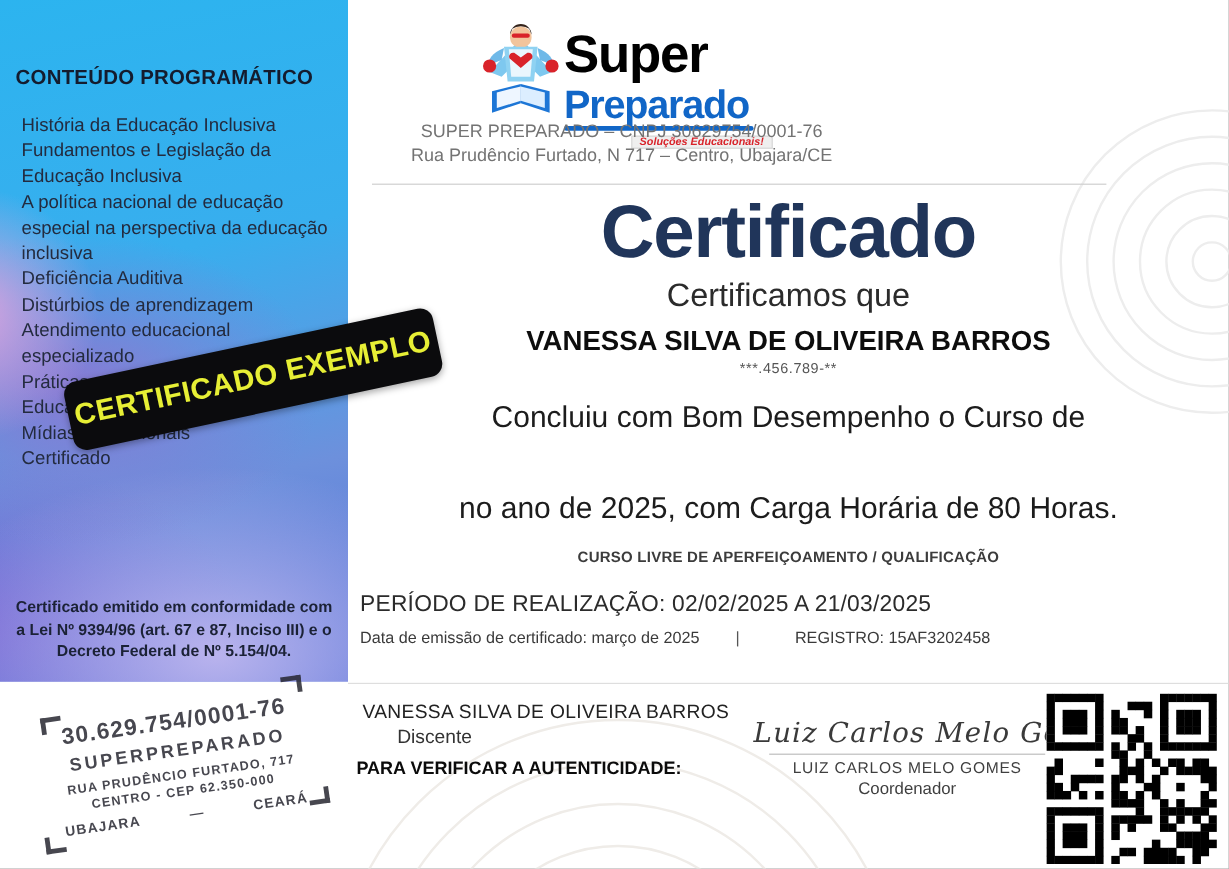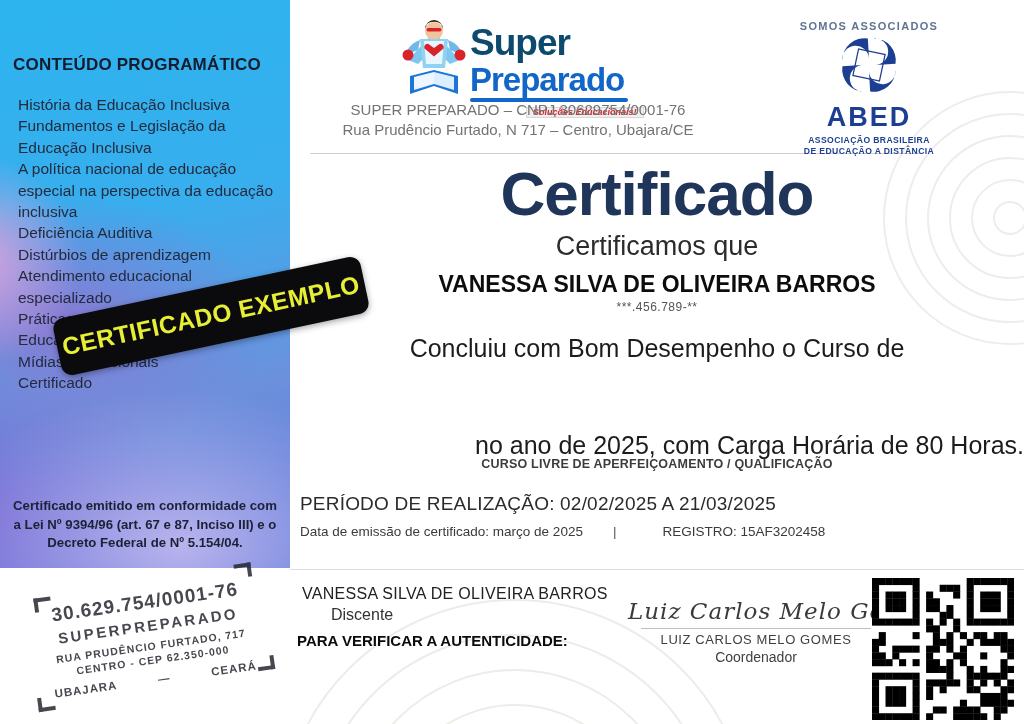--- a/index.html
+++ b/index.html
@@ -55,42 +55,42 @@
     box-shadow:0 2px 6px rgba(0,0,0,.35); z-index:30;
   }
   .example-stamp span {
     font-size:24.5px; font-weight:800; letter-spacing:.5px; color:#e7ef35; white-space:nowrap;
   }
   
   .deco { position:absolute; pointer-events:none; }
   
   .logo-wrap { position:absolute; left:398px; top:18px; width:250px; height:86px; }
   .logo-text { position:absolute; left:72px; top:6px; line-height:1; }
-  .logo-super    { font-size:37px; font-weight:800; color:#0c4a6e; letter-spacing:-1px; }
+  .logo-super    { font-size:44px; font-weight:800; color:#000000; letter-spacing:-1px; }
   .logo-preparado{ font-size:33px; font-weight:800; color:#1166c7; letter-spacing:-1px; margin-top:2px; }
   .logo-underline{ width:158px; height:4px; background:#1166c7; border-radius:2px; margin-top:2px; }
   .logo-tagline  { margin-top:2px; margin-left:56px; background:#efefef; border:1px solid #d8d8d8;
                    display:inline-block; padding:0 6px; font-size:9px; font-weight:700;
                    color:#d9232a; font-style:italic; }
   .org-lines { position:absolute; left:300px; top:100px; width:436px; text-align:center;
                font-size:15px; line-height:20px; color:#737373; }
   .hr-header { position:absolute; left:310px; top:153px; width:612px; height:1px; background:#cfcfcf; }
   .abed { position:absolute; left:785px; top:20px; width:168px; text-align:center; }
   .abed-label { font-size:11px; font-weight:700; letter-spacing:1.3px; color:#5f758f; }
   .abed-acronym { font-size:27px; font-weight:800; letter-spacing:2px; color:#1c3f93; margin-top:2px; }
   .abed-sub { font-size:8.6px; font-weight:700; line-height:11px; color:#1c3f93; letter-spacing:.4px; margin-top:2px; }
   
   .cline { position:absolute; left:290px; width:734px; text-align:center; }
   .cert-title { top:158px; font-size:62px; font-weight:800; letter-spacing:-1px; color:#20355a; }
   .certify    { top:231px; font-size:27px; color:#2b2b2b; }
   .student    { top:271px; font-size:23px; font-weight:800; color:#0d0d0d; }
   .cpf        { top:300px; font-size:12px; letter-spacing:.5px; color:#555; }
   .completion { top:334px; font-size:25px; color:#1c1c1c; }
   .course     { top:370px; font-size:25px; font-weight:800; color:#0d0d0d; letter-spacing:.2px; }
-  .yearline   { top:431px; font-size:25px; color:#1c1c1c;text-align:right; }
+  .yearline   { top:410px; font-size:25px; color:#1c1c1c; }
   .ctype      { top:457px; font-size:12.5px; font-weight:800; color:#3c3c3c; letter-spacing:.2px; }
   .period { position:absolute; left:300px; top:493px; font-size:19px; color:#2b2b2b; letter-spacing:.2px; }
   .issue-row { position:absolute; left:300px; top:524px; font-size:13.5px; color:#3a3a3a; display:flex; }
   .issue-sep { margin:0 46px 0 30px; color:#555; }
   .hr-footer { position:absolute; left:290px; top:569px; width:734px; height:1px; background:#dedede; }
   
   .f-student { position:absolute; left:302px; top:585px; font-size:16px; color:#222; letter-spacing:.3px; }
   .f-role    { position:absolute; left:331px; top:606px; font-size:16px; color:#333; }
   .f-verify  { position:absolute; left:297px; top:632px; font-size:15px; font-weight:800; color:#0b0b0b; }
   .f-url     { position:absolute; left:295px; top:652px; font-size:13px; font-weight:800; color:#0b0b0b; cursor:pointer; }
@@ -195,39 +195,20 @@
       <span class="logo-tagline">Soluções Educacionais!</span>
     </div>
   </div>
 
   <div class="org-lines">
     <div>SUPER PREPARADO – CNPJ 30629754/0001-76</div>
     <div>Rua Prudêncio Furtado, N 717 – Centro, Ubajara/CE</div>
   </div>
   <div class="hr-header"></div>
 
-  <div class="abed">
-    <div class="abed-label">SOMOS ASSOCIADOS</div>
-    <svg width="64" height="62" viewBox="0 0 64 64" style="margin-top:2px;">
-      <g fill="none" stroke="#1c3f93" stroke-width="1.3">
-        <rect x="18" y="18" width="28" height="28" transform="rotate(12 32 32)"></rect>
-      </g>
-      <g fill="#1c3f93">
-        <path d="M33 4 A 23 23 0 0 1 59 27 L 39 31 A 8 8 0 0 0 33 4 Z" transform="rotate(8 32 32)"></path>
-        <path d="M33 4 A 23 23 0 0 1 59 27 L 39 31 A 8 8 0 0 0 33 4 Z" transform="rotate(98 32 32)"></path>
-        <path d="M33 4 A 23 23 0 0 1 59 27 L 39 31 A 8 8 0 0 0 33 4 Z" transform="rotate(188 32 32)"></path>
-        <path d="M33 4 A 23 23 0 0 1 59 27 L 39 31 A 8 8 0 0 0 33 4 Z" transform="rotate(278 32 32)"></path>
-      </g>
-    </svg>
-    <div class="abed-acronym">ABED</div>
-    <div class="abed-sub">
-      <div>ASSOCIAÇÃO BRASILEIRA</div>
-      <div>DE EDUCAÇÃO A DISTÂNCIA</div>
-    </div>
-  </div>
 
   <div class="cline cert-title">Certificado</div>
   <div class="cline certify">Certificamos que</div>
   <div class="cline student">VANESSA SILVA DE OLIVEIRA BARROS</div>
   <div class="cline cpf">***.456.789-**</div>
   <div class="cline completion">Concluiu com Bom Desempenho o Curso de</div>
   <div class="cline yearline">no ano de 2025, com Carga Horária de 80 Horas.</div>
   <div class="cline ctype">CURSO LIVRE DE APERFEIÇOAMENTO / QUALIFICAÇÃO</div>
 
   <div class="period">PERÍODO DE REALIZAÇÃO: 02/02/2025 A 21/03/2025</div>

